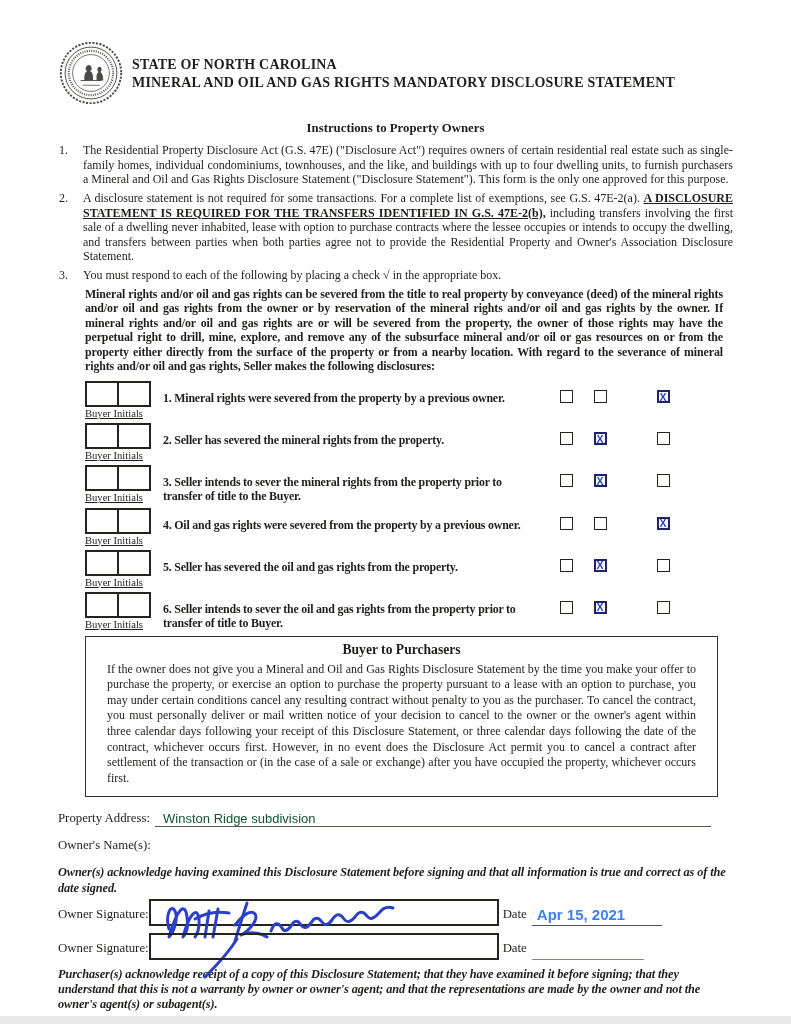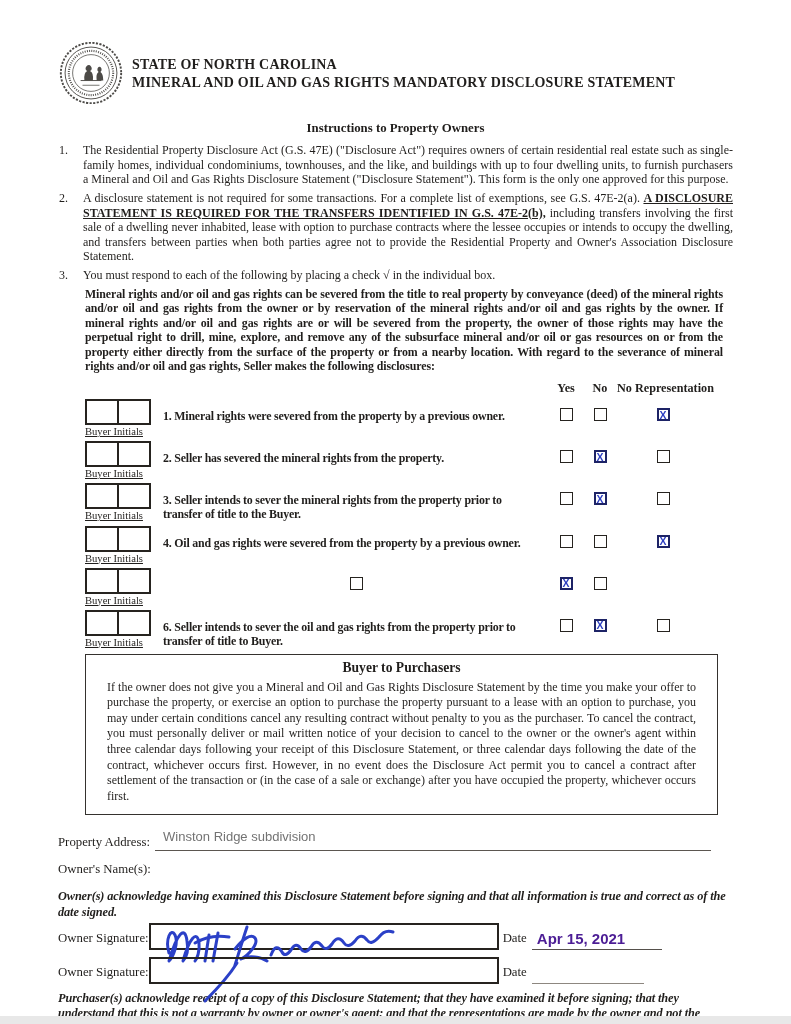--- a/index.html
+++ b/index.html
@@ -48,33 +48,33 @@
   
   .notebox { border:1.6px solid #35322e; margin:6px 0 14px 27px; width:633px;
              padding:5px 21px 10px; }
   .note-title { text-align:center; font-weight:bold; font-size:13.6px; margin-bottom:4px; }
   .note-body { font-size:12px; line-height:1.3; text-align:justify; }
 
   
   .fline { display:flex; align-items:flex-end; margin-bottom:11px; font-size:12.8px; }
   .flabel { white-space:nowrap; padding-right:5px; padding-bottom:1px; }
   .fvalue { flex:1; margin-right:22px; border-bottom:1.3px solid #5b5650;
-            font:13px "Liberation Sans", sans-serif; color:#737373;
-            padding:0 0 6px 8px; }
+            font:13px "Liberation Sans", sans-serif; color:#14532d;
+            padding:0 0 0 8px; }
 
   .ack { font-style:italic; font-weight:bold; font-size:12.3px; line-height:1.24;
          margin-bottom:3px; letter-spacing:-0.1px; }
 
   .sigrow { display:flex; align-items:flex-end; margin-bottom:7px; font-size:12.8px; }
   .siglabel { white-space:nowrap; padding-bottom:4px;font-family:Liberation Serif, serif; }
   .sigbox { width:350px; height:27px; border:2px solid #26231f; position:relative; }
   .sigart { position:absolute; left:4px; top:-12px; overflow:visible; pointer-events:none; }
   .dlabel { padding:0 5px 4px 4px; }
   .dval { width:130px; border-bottom:1.5px solid #55504b;
-          font:bold 15px "Liberation Sans", sans-serif; color:#4c1d95;
+          font:bold 15px "Liberation Sans", sans-serif; color:#3b82f6;
           padding:0 0 2px 5px; white-space:nowrap; }
   .dempty { width:112px; border-bottom:1.2px solid #8d8780; height:18px; }
 </style>
 </head>
 <body>
 
 <div class="page">
   <div class="content">
 
     <div class="hdr">
@@ -101,33 +101,26 @@
     <div class="li">
       <div class="num">1.</div>
       <div class="itext">The Residential Property Disclosure Act (G.S. 47E) ("Disclosure Act") requires owners of certain residential real estate such as single-family homes, individual condominiums, townhouses, and the like, and buildings with up to four dwelling units, to furnish purchasers a Mineral and Oil and Gas Rights Disclosure Statement ("Disclosure Statement"). This form is the only one approved for this purpose.</div>
     </div>
     <div class="li">
       <div class="num">2.</div>
       <div class="itext"><span>A disclosure statement is not required for some transactions. For a complete list of exemptions, see G.S. 47E-2(a). </span><span class="emph">A DISCLOSURE STATEMENT IS REQUIRED FOR THE TRANSFERS IDENTIFIED IN  G.S. 47E-2(b),</span><span> including transfers involving the first sale of a dwelling never inhabited, lease with option to purchase contracts where the lessee occupies or intends to occupy the dwelling, and transfers between parties when both parties agree not to provide the Residential Property and Owner's Association Disclosure Statement.</span></div>
     </div>
     <div class="li">
       <div class="num">3.</div>
-      <div class="itext">You must respond to each of the following by placing a check √  in the individual box.</div>
+      <div class="itext">You must respond to each of the following by placing a check √  in the appropriate box.</div>
     </div>
 
     <div class="intro">Mineral rights and/or oil and gas rights can be severed from the title to real property by conveyance (deed) of the mineral rights and/or oil and gas rights from the owner or by reservation of the mineral rights and/or oil and gas rights by the owner. If mineral rights and/or oil and gas rights are or will be severed from the property, the owner of those rights may have the perpetual right to drill, mine, explore, and remove any of the subsurface mineral and/or oil or gas resources on or from the property either directly from the surface of the property or from a nearby location. With regard to the severance of mineral rights and/or oil and gas rights, Seller makes the following disclosures:</div>
 
     <div class="tbl">
-      <div class="thead">
-        <div></div>
-          <div></div>
-        <div class="hc">Yes</div>
-        <div class="hc">No</div>
-        <div class="hc">No Representation</div>
-      </div>
 
       <div class="drow">
         <div>
           <div class="iboxes">
               <span class="ib first"></span>
               <span class="ib"></span>
             </div>
           <div class="ilabel">Buyer Initials</div>
         </div>
         <div class="dtext">1. Mineral rights were severed from the property by a previous owner.</div>
@@ -203,20 +196,21 @@
       </div>
 
       <div class="drow">
         <div>
           <div class="iboxes">
               <span class="ib first"></span>
               <span class="ib"></span>
             </div>
           <div class="ilabel">Buyer Initials</div>
         </div>
+        <div class="dtext">5. Seller has severed the oil and gas rights from the property.</div>
         <div class="cbwrap">
             <span class="cb"></span>
           </div>
         <div class="cbwrap">
             <span class="cb checked">X</span>
           </div>
         <div class="cbwrap">
             <span class="cb"></span>
           </div>
       </div>

